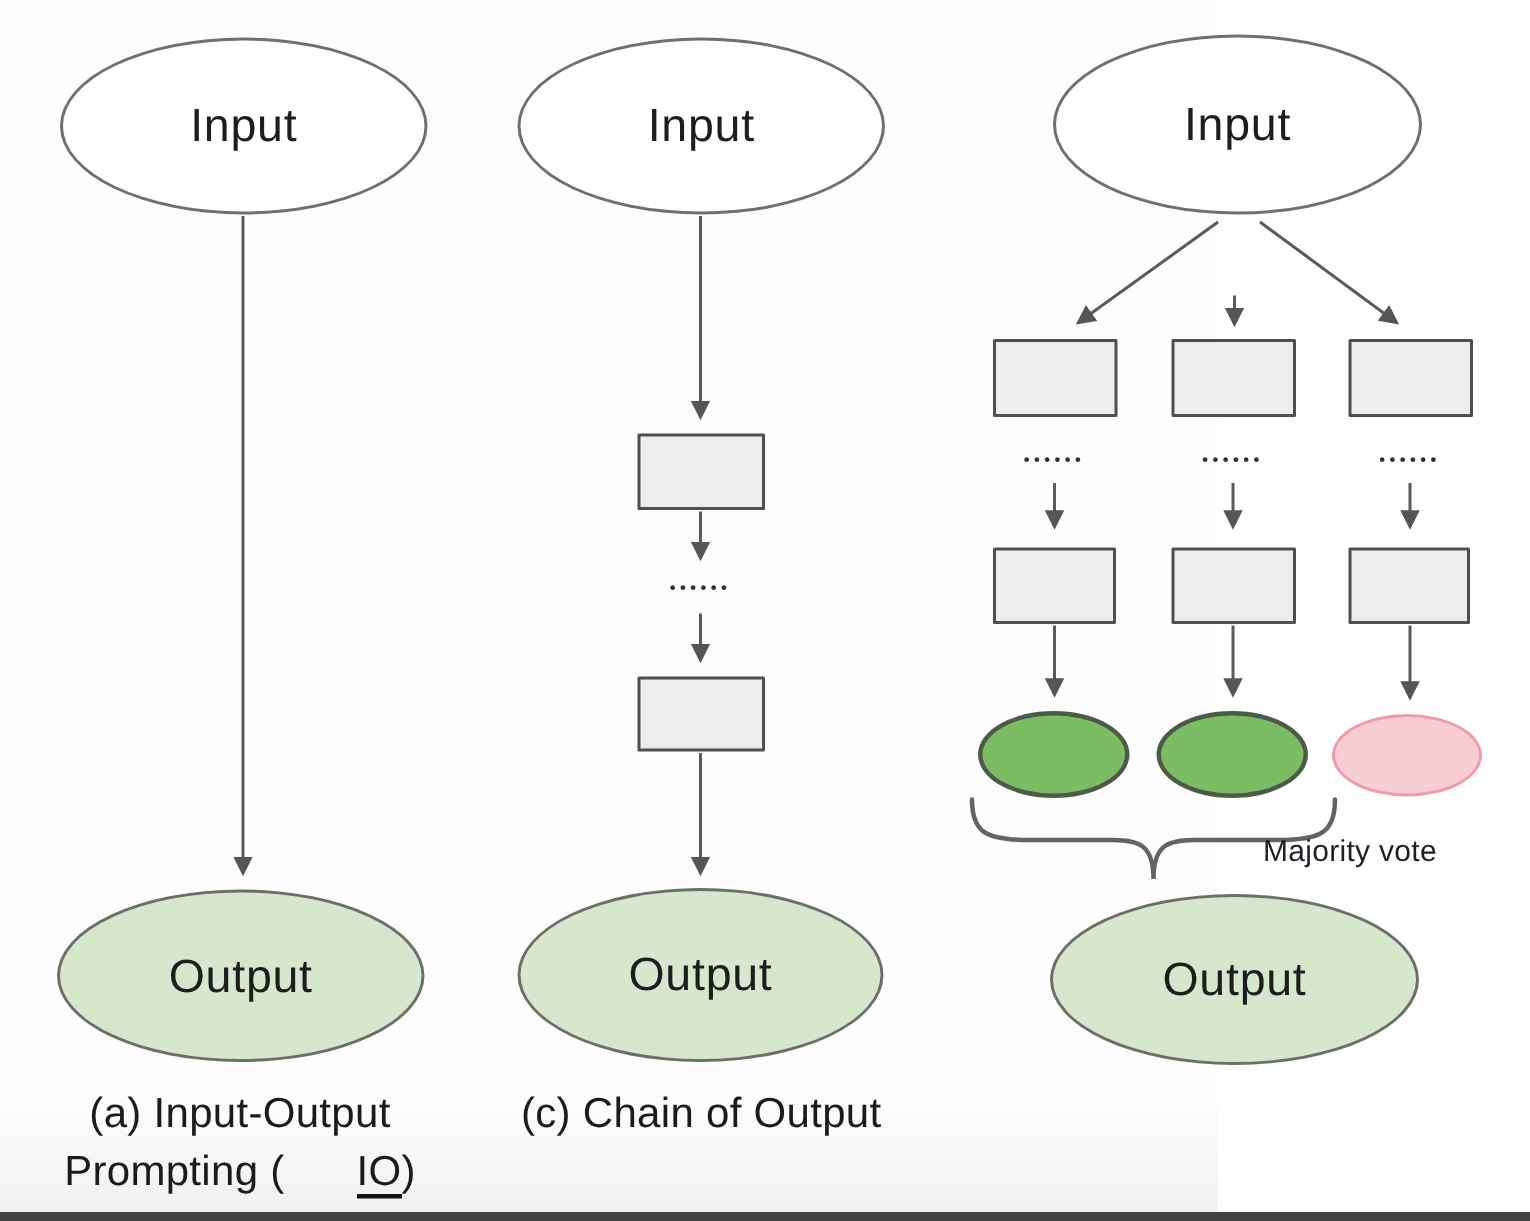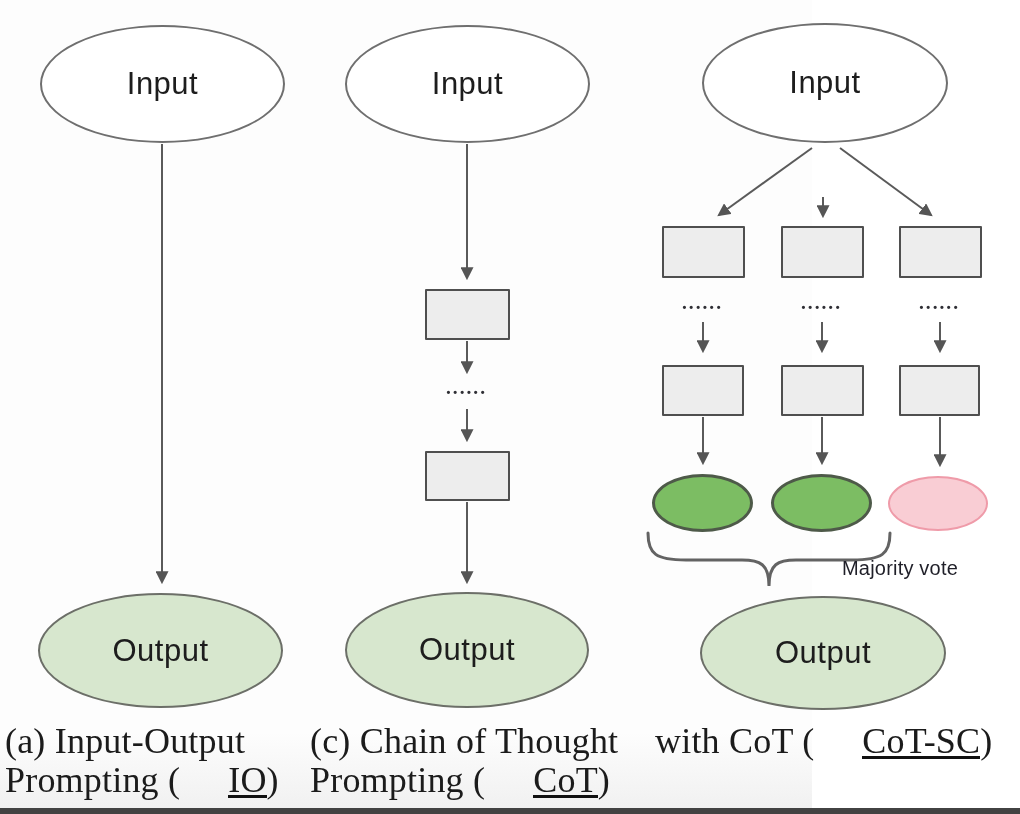--- a/index.html
+++ b/index.html
@@ -24,22 +24,22 @@
   .ellipse.vote-pink{background:#f9cdd4;border:2px solid #ef9ba9;}
   .box{
     position:absolute;box-sizing:border-box;
     background:#ededed;border:2px solid #4f4f4f;border-radius:1px;
   }
   .dots{
     position:absolute;text-align:center;
     font-size:11px;font-weight:bold;letter-spacing:3px;color:#2e2e34;
   }
   .caption{
-    position:absolute;
-    font-size:36px;line-height:39px;color:#1b1b1b;letter-spacing:0.2px;font-family:Liberation Serif, serif;
+    position:absolute;text-align:center;
+    font-size:28px;line-height:39px;color:#1b1b1b;letter-spacing:0.2px;
   }
   .caption .u{
     display:inline-block;line-height:30px;
     border-bottom:3px solid #111;
     margin-left:48px;
   }
   .note{
     position:absolute;font-size:20px;color:#1f1f28;letter-spacing:0.2px;
   }
   #arrow-layer{position:absolute;left:0;top:0;pointer-events:none;}
@@ -98,22 +98,21 @@
   <div class="ellipse plain" style="left:345px;top:25px;width:245px;height:118px;">
     <span>Input</span>
   </div>
   <div class="box" style="left:425px;top:289px;width:85px;height:51px;"></div>
   <div class="dots" style="left:417px;top:386px;width:100px;">••••••</div>
   <div class="box" style="left:425px;top:451px;width:85px;height:50px;"></div>
   <div class="ellipse output" style="left:345px;top:592px;width:244px;height:116px;">
     <span>Output</span>
   </div>
   <div class="caption" style="left:310px;top:722px;width:315px;">
-    <div>(c) Chain of Thought</div>
-    <div><span>Prompting (</span><span class="u">CoT</span><span>)</span></div>
+    <div>(c) Chain of Output</div>
   </div>
 
   <div class="ellipse plain" style="left:702px;top:23px;width:246px;height:120px;">
     <span>Input</span>
   </div>
 
   <div class="box" style="left:662px;top:226px;width:83px;height:52px;"></div>
   <div class="box" style="left:781px;top:226px;width:83px;height:52px;"></div>
   <div class="box" style="left:899px;top:226px;width:83px;height:52px;"></div>
 
@@ -128,17 +127,16 @@
   <div class="ellipse vote-green" style="left:652px;top:474px;width:101px;height:58px;"></div>
   <div class="ellipse vote-green" style="left:771px;top:474px;width:101px;height:58px;"></div>
   <div class="ellipse vote-pink" style="left:888px;top:476px;width:100px;height:55px;"></div>
 
   <div class="note" style="left:842px;top:557px;width:175px;">Majority vote</div>
 
   <div class="ellipse output" style="left:700px;top:596px;width:246px;height:114px;">
     <span>Output</span>
   </div>
   <div class="caption" style="left:655px;top:722px;width:340px;">
-    <div><span>with CoT (</span><span class="u">CoT-SC</span><span>)</span></div>
   </div>
 
   <div id="bottom-bar"></div>
 </div>
 
 </body></html>

